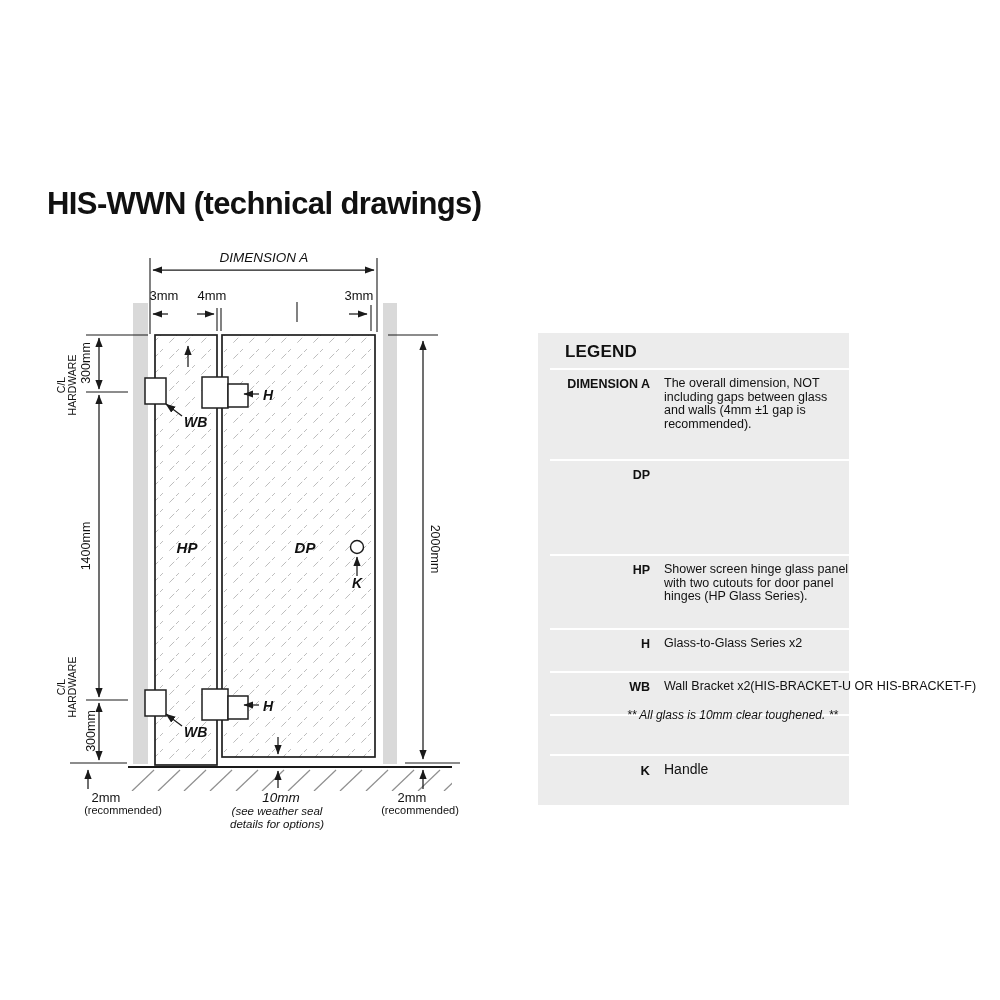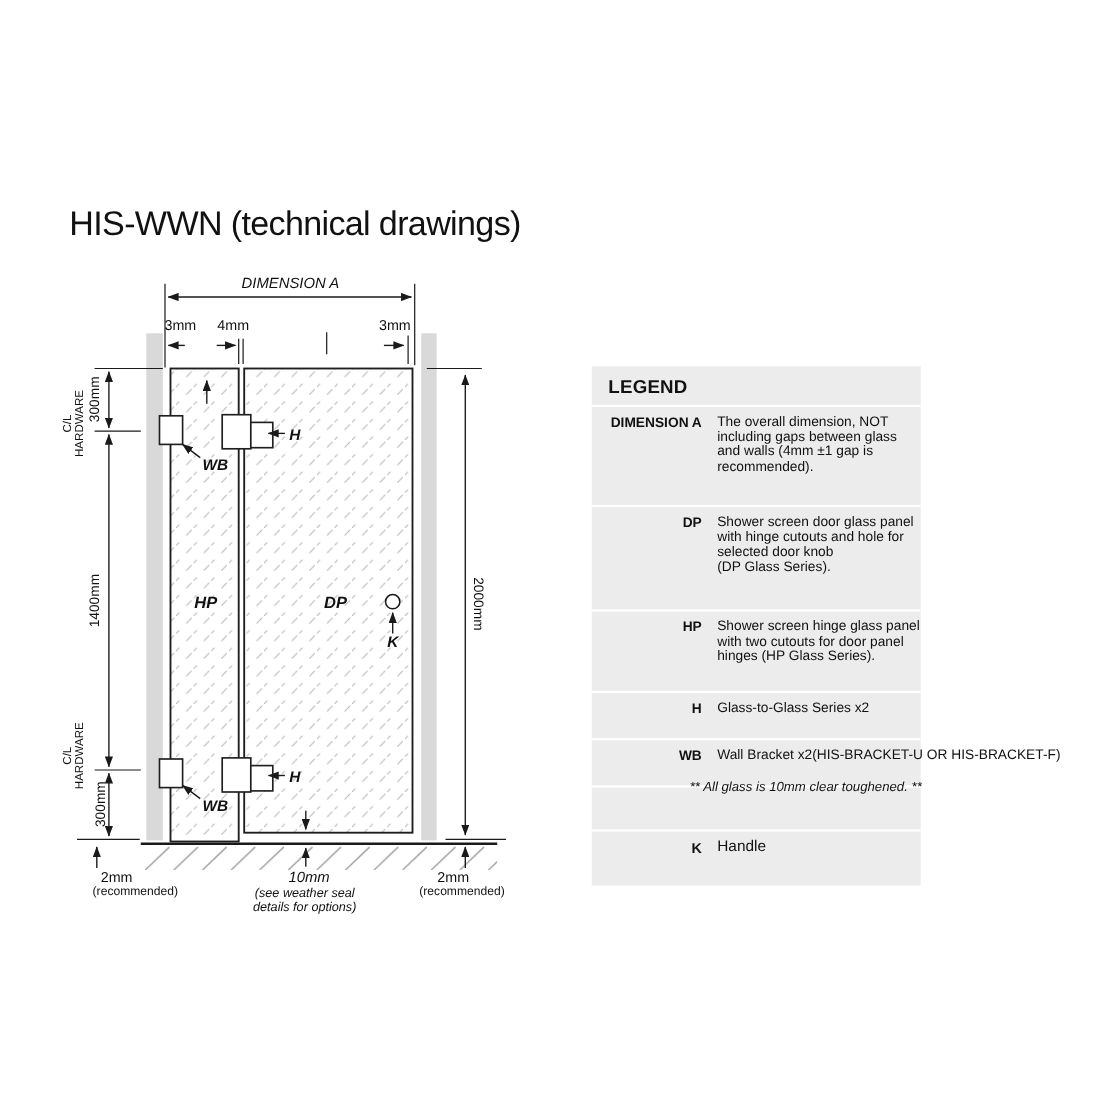--- a/index.html
+++ b/index.html
@@ -6,21 +6,21 @@
     --line:#1a1a1a; --wall:#d9d9d9; --legend_bg:#ececec;
     --glass_hatch:#b5b5b5; --floor_hatch:#8f8f8f; --text:#111111;
   }
   html,body{margin:0;padding:0;}
   body{
     width:1000px;height:1000px;position:relative;background:#ffffff;
     font-family:"Liberation Sans","DejaVu Sans",sans-serif;color:var(--text);
     overflow:hidden;
   }
   .page-title{
-    position:absolute;left:63px;top:186px;font-size:31px;font-weight:400;
+    position:absolute;left:47px;top:186px;font-size:31px;font-weight:700;
     letter-spacing:-0.6px;white-space:nowrap;
   }
   svg.drawing{position:absolute;left:0;top:0;pointer-events:none;}
   svg.drawing text{fill:var(--text);font-family:"Liberation Sans","DejaVu Sans",sans-serif;}
   .dline{stroke:var(--line);stroke-width:1.25;fill:none;}
   .tick{stroke:var(--line);stroke-width:1.1;fill:none;}
   .floorline{stroke:var(--line);stroke-width:2.2;fill:none;}
   .panel{fill:url(#glassHatch);stroke:#1f1f1f;stroke-width:1.7;}
   .panel-bg{fill:#ffffff;}
   .wall{fill:var(--wall);}
@@ -30,20 +30,21 @@
   .lbl-bi{font-size:15px;font-weight:700;font-style:italic;}
   .lbl-bi-sm{font-size:14px;font-weight:700;font-style:italic;}
   .lbl-rot{font-size:12.5px;}
   .lbl-cl{font-size:10.5px;}
   .lbl-note{font-size:11px;}
   .lbl-note-it{font-size:11.5px;font-style:italic;}
 
   .legend{
     position:absolute;left:538px;top:333px;width:299px;
     background:var(--legend_bg);
+    padding-left:12px;
   }
   .legend-header{
     font-size:17px;font-weight:700;padding:9px 0 6px 15px;letter-spacing:.2px;
   }
   .legend-row{
     display:grid;grid-template-columns:100px 1fr;column-gap:14px;
     padding:7px 0 6px 0;border-top:2px solid #ffffff;align-content:start;
   }
   .legend-term{font-weight:700;font-size:12.5px;text-align:right;line-height:1.1;padding-top:1px;}
   .legend-desc{font-size:12.5px;line-height:13.5px;white-space:pre;}
@@ -178,24 +179,20 @@
 
   <div class="legend-row r1">
     <div class="legend-term">DIMENSION A</div>
     <div class="legend-desc">The overall dimension, NOT
 including gaps between glass
 and walls (4mm ±1 gap is
 recommended).</div>
   </div>
   <div class="legend-row r2">
     <div class="legend-term">DP</div>
-    <div class="legend-desc">Shower screen door glass panel
-with hinge cutouts and hole for
-selected door knob
-(DP Glass Series).</div>
   </div>
   <div class="legend-row r3">
     <div class="legend-term">HP</div>
     <div class="legend-desc">Shower screen hinge glass panel
 with two cutouts for door panel
 hinges (HP Glass Series).</div>
   </div>
   <div class="legend-row r4">
     <div class="legend-term">H</div>
     <div class="legend-desc">Glass-to-Glass Series x2</div>

